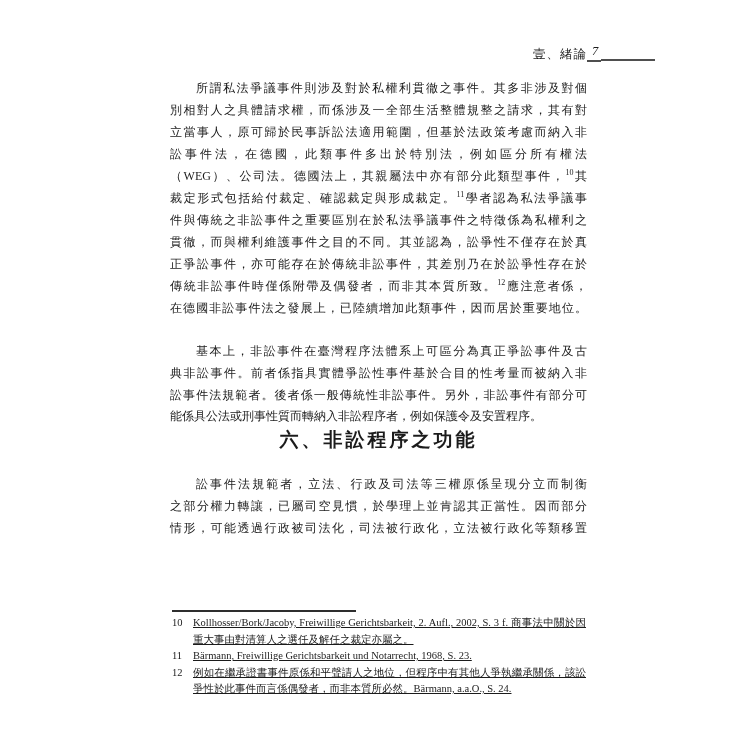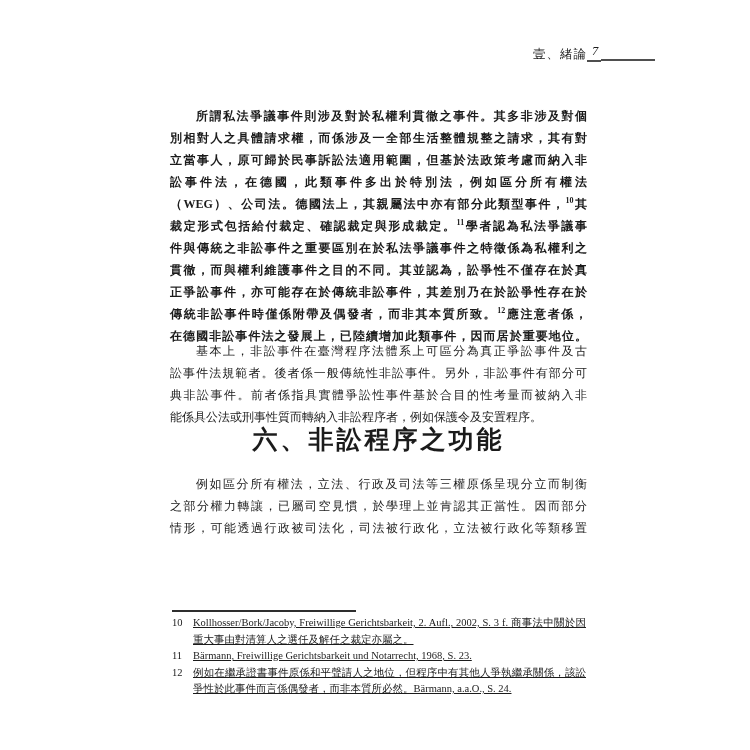--- a/index.html
+++ b/index.html
@@ -37,48 +37,48 @@
     margin-bottom: 1px;
     height: 1px;
   }
 
   
   .para {
     position: absolute;
     left: 170px;
     width: 417px;
   }
-  .p1 { top: 105px; font-weight: bold; }
+  .p1 { top: 77px; }
   .p2 { top: 340px; }
   .p3 { top: 473px; }
   .bline {
     height: 22px;
     line-height: 22px;
     font-size: 12px;
     white-space: nowrap;
     text-align: justify;
     text-align-last: justify;
   }
   .bline.indent { text-indent: 26px; }
-  .bline.loose { text-align-last: left; }
+  .bline.loose { text-align-last: left; font-family: Liberation Mono, monospace; }
   .fnref {
     font-size: 8px;
     vertical-align: super;
     line-height: 0;
   }
 
   
   .heading {
     position: absolute;
     top: 424px;
     left: 170px;
     width: 417px;
     margin: 0;
     text-align: center;
-    font-size: 25px;
+    font-size: 19px;
     font-weight: bold;
     letter-spacing: 3px;
     line-height: 32px;
     font-family: "Liberation Serif", "DejaVu Serif", serif;
   }
 
   
   .fnrule {
     position: absolute;
     top: 610px;
@@ -129,29 +129,29 @@
       <div class="bline">裁定形式包括給付裁定、確認裁定與形成裁定。<sup class="fnref">11</sup>學者認為私法爭議事</div>
       <div class="bline">件與傳統之非訟事件之重要區別在於私法爭議事件之特徵係為私權利之</div>
       <div class="bline">貫徹，而與權利維護事件之目的不同。其並認為，訟爭性不僅存在於真</div>
       <div class="bline">正爭訟事件，亦可能存在於傳統非訟事件，其差別乃在於訟爭性存在於</div>
       <div class="bline">傳統非訟事件時僅係附帶及偶發者，而非其本質所致。<sup class="fnref">12</sup>應注意者係，</div>
       <div class="bline">在德國非訟事件法之發展上，已陸續增加此類事件，因而居於重要地位。</div>
     </div>
 
   <div class="para p2">
       <div class="bline indent">基本上，非訟事件在臺灣程序法體系上可區分為真正爭訟事件及古</div>
+      <div class="bline">典非訟事件。前者係指具實體爭訟性事件基於合目的性考量而被納入非</div>
       <div class="bline">訟事件法規範者。後者係一般傳統性非訟事件。另外，非訟事件有部分可</div>
-      <div class="bline">典非訟事件。前者係指具實體爭訟性事件基於合目的性考量而被納入非</div>
       <div class="bline loose">能係具公法或刑事性質而轉納入非訟程序者，例如保護令及安置程序。</div>
     </div>
 
   <h2 class="heading">六、非訟程序之功能</h2>
 
   <div class="para p3">
-      <div class="bline indent">例如區分所有權法，立法、行政及司法等三權原係呈現分立而制衡</div>
+      <div class="bline indent">訟事件法規範者，立法、行政及司法等三權原係呈現分立而制衡</div>
       <div class="bline">之部分權力轉讓，已屬司空見慣，於學理上並肯認其正當性。因而部分</div>
       <div class="bline">情形，可能透過行政被司法化，司法被行政化，立法被行政化等類移置</div>
     </div>
 
   <div class="fnrule"></div>
 
   <div class="footnotes">
     <div class="fn">
       <span class="fnnum">10</span>
       <div class="fntext">Kollhosser/Bork/Jacoby, Freiwillige Gerichtsbarkeit, 2. Aufl., 2002, S. 3 f. 商事法中關於因重大事由對清算人之選任及解任之裁定亦屬之。</div>

